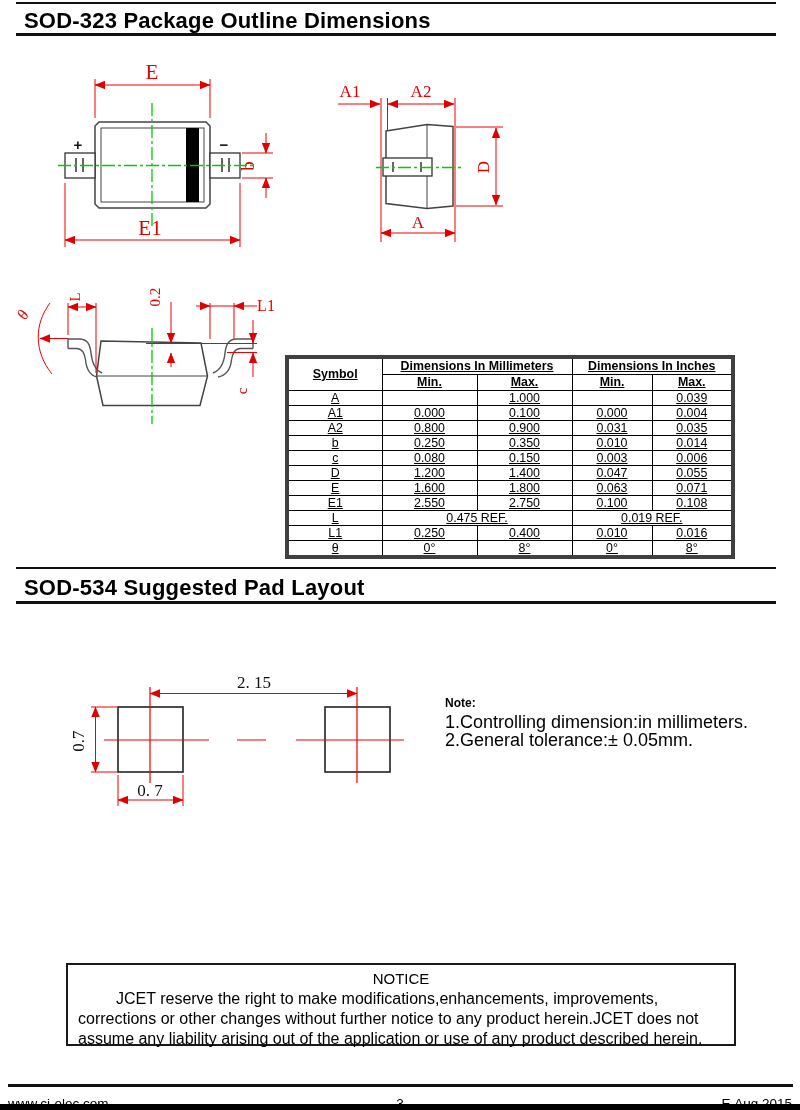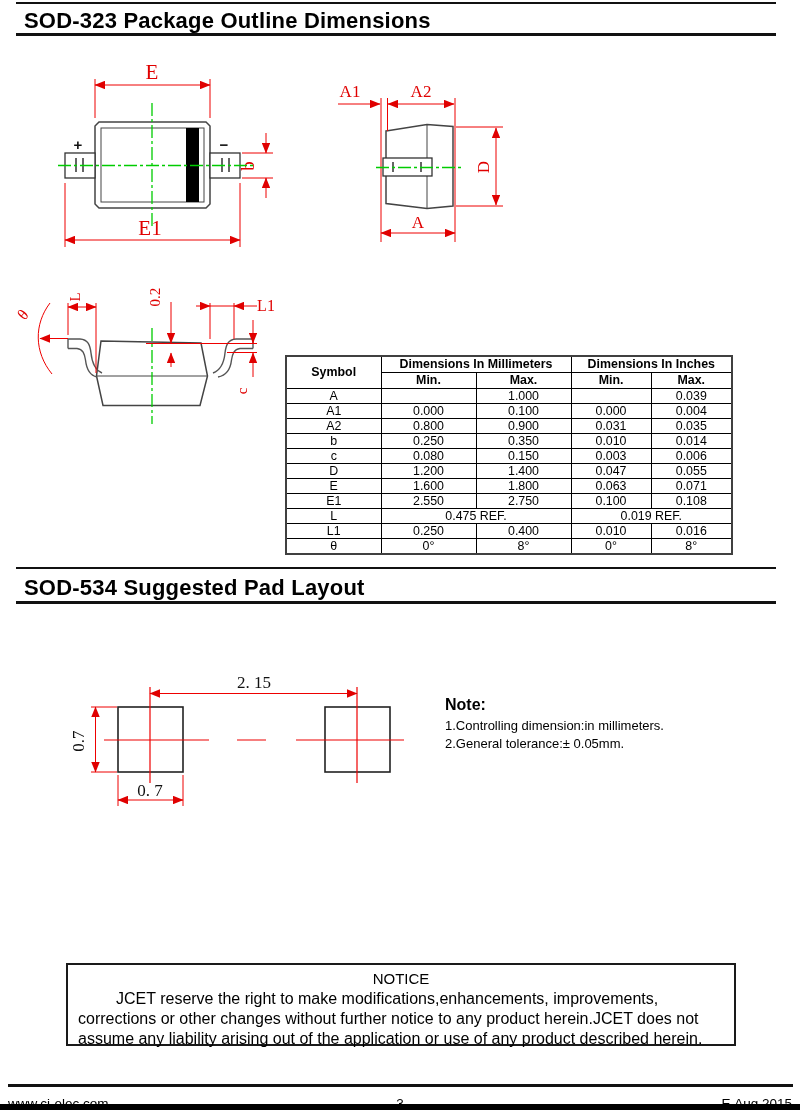--- a/index.html
+++ b/index.html
@@ -14,28 +14,28 @@
   .cred{stroke:#ee0000;stroke-width:1.2;fill:none;}
   .bodyline{stroke:#444;stroke-width:1.5;fill:#fff;}
   .thinline{stroke:#444;stroke-width:1;fill:none;}
   .leadline{stroke:#555;stroke-width:1.4;fill:none;}
   svg text{text-anchor:middle;}
   .dim-label{font-family:"Liberation Serif","DejaVu Serif",serif;fill:#e00000;}
   .blk{fill:#111;}
   .pol{font-family:"Liberation Sans",sans-serif;fill:#111;font-weight:bold;}
   
   #dimtable{position:absolute;left:285px;top:355px;border-collapse:collapse;table-layout:fixed;
-            width:446px;border:2px solid #404040;}
+            width:446px;border:4px solid #404040;text-decoration:underline;}
   #dimtable th,#dimtable td{border:1px solid #000;text-align:center;padding:0;
             font-size:12.4px;line-height:1;height:14px;overflow:hidden;white-space:nowrap;}
   #dimtable th{font-weight:bold;height:15px;}
   
   #note{position:absolute;left:445px;top:696px;width:350px;}
-  #note .nt{font-size:16px;font-weight:bold;margin:0 0 3px 0;}
-  #note .ni{font-size:13px;line-height:18px;}
+  #note .nt{font-size:12px;font-weight:bold;margin:0 0 3px 0;}
+  #note .ni{font-size:18px;line-height:18px;}
   
   #notice{position:absolute;left:66px;top:963px;width:666px;height:79px;border:2px solid #1a1a1a;}
   #notice .nt{text-align:center;font-size:15px;margin-top:5px;}
   #notice .nb{font-size:16px;line-height:20px;margin:2px 10px 0 10px;text-indent:38px;}
   
   .foot-txt{position:absolute;top:1088px;font-size:13.5px;margin-top:8px;}
 </style>
 </head>
 <body>
 

